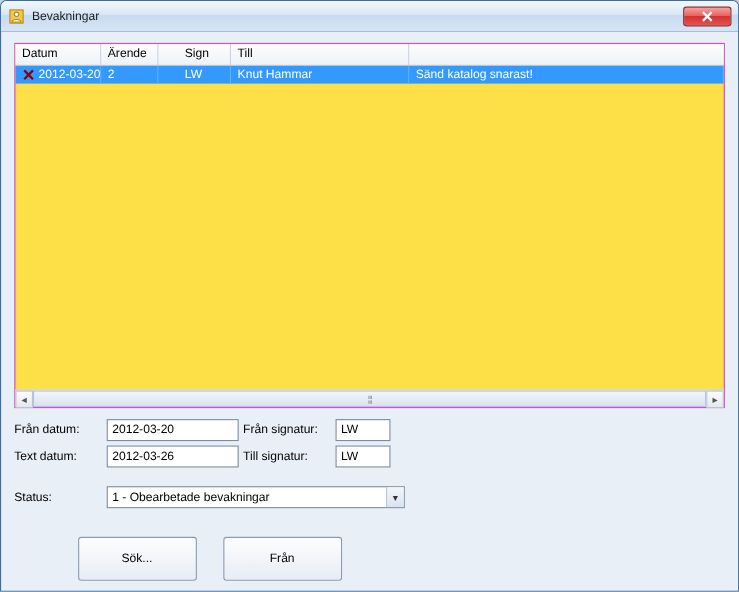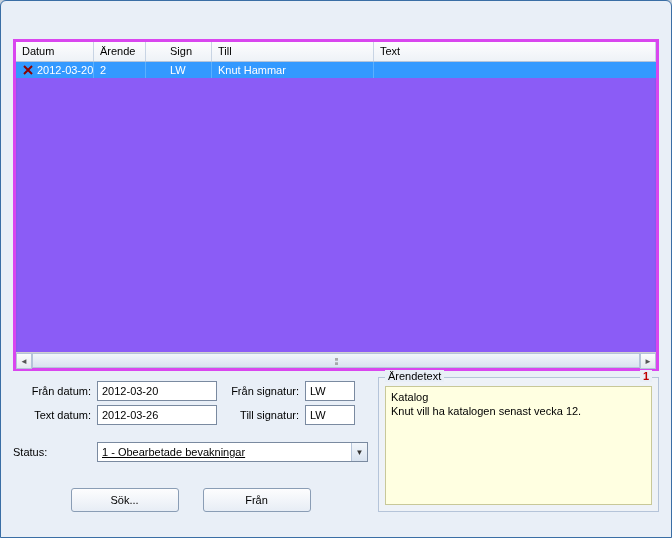--- a/index.html
+++ b/index.html
@@ -46,22 +46,22 @@
   color: #fff;
   font-weight: bold;
   cursor: pointer;
 }
 .content {
   position: absolute;
   top: 28px; left: 0; right: 0; bottom: 0;
   padding: 10px 12px;
 }
 .table-frame {
-  border: 3px solid #d946ef;
-  background: #8b5cf6;
+  border: 1px solid #d946ef;
+  background: #fde047;
   height: 332px;
   position: relative;
   box-shadow: inset 0 0 2px rgba(0,0,0,0.1);
 }
 .table-head {
   display: flex;
   height: 20px;
   background: linear-gradient(to bottom, #fdfdfe 0%, #eef2f7 100%);
   border-bottom: 1px solid #b5c4d9;
 }
@@ -137,21 +137,21 @@
   width: 355px;
 }
 .filter-grid {
   display: grid;
   grid-template-columns: 80px 120px 80px 50px;
   row-gap: 4px;
   column-gap: 4px;
   align-items: center;
 }
 .filter-grid label {
-  text-align: right;
+  text-align: left;
   padding-right: 2px;
 }
 .tinput {
   height: 20px;
   border: 1px solid #7a8aa0;
   background: #fff;
   padding: 2px 4px;
   font-family: inherit;
   font-size: 11px;
 }
@@ -161,40 +161,39 @@
   column-gap: 4px;
   align-items: center;
   margin-top: 17px;
 }
 .select-wrap {
   position: relative;
 }
 .select-wrap .tinput {
   width: 100%;
   padding-right: 18px;
-  text-decoration: underline;
 }
 .select-wrap .dd {
   position: absolute;
   right: 1px; top: 1px;
   width: 16px; height: 18px;
   background: linear-gradient(to bottom, #f2f6fb, #d9e3f0);
   border-left: 1px solid #b5c4d9;
   display: flex; align-items: center; justify-content: center;
   font-size: 8px; color: #333;
   cursor: pointer;
 }
 .btnrow {
   display: flex;
   gap: 24px;
   margin-top: 26px;
   justify-content: center;
 }
 .btn {
-  width: 108px; height: 24px;
+  width: 108px; height: 40px;
   background: linear-gradient(to bottom, #fdfdfe, #e7edf5);
   border: 1px solid #8a9db5;
   border-radius: 3px;
   font-family: inherit;
   font-size: 11px;
   cursor: pointer;
 }
 .arende-panel {
   flex: 1;
   position: relative;
@@ -231,44 +230,59 @@
 .col-arende { width: 52px; }
 .col-sign { width: 48px; margin-left: 18px; }
 .col-kund { width: 162px; }
 .col-text { flex: 1; }
 </style>
 </head>
 <body>
 
 <div class="window">
 
+  <div class="titlebar">
+    <span class="icon">
+      <svg width="16" height="16" viewBox="0 0 16 16">
+        <rect x="2" y="2" width="12" height="12" fill="#f2c94c" stroke="#b08b20"></rect>
+        <circle cx="8" cy="6" r="2" fill="#fff" stroke="#b08b20"></circle>
+        <path d="M4 13 C4 10 12 10 12 13 Z" fill="#fff" stroke="#b08b20"></path>
+      </svg>
+    </span>
+    <span class="title">Bevakningar</span>
+    <div class="close-btn">
+      <svg width="10" height="10" viewBox="0 0 10 10">
+        <path d="M1 1 L9 9 M9 1 L1 9" stroke="#fff" stroke-width="2"></path>
+      </svg>
+    </div>
+  </div>
 
   <div class="content">
 
     <div class="table-frame">
       <div class="table-head">
         <div class="th col-datum">Datum</div>
         <div class="th col-arende">Ärende</div>
         <div class="th col-sign">Sign</div>
         <div class="th col-kund">Till</div>
-        <div class="th col-text">Text</div>
       </div>
       <div class="table-body">
         <div class="row">
           <div class="td col-datum">
             <span class="rowicon">
               <svg width="12" height="12" viewBox="0 0 12 12">
                 <path d="M2 2 L10 10 M10 2 L2 10" stroke="#8b0000" stroke-width="2"></path>
               </svg>
             </span>
             <span>2012-03-20</span>
           </div>
           <div class="td col-arende">2</div>
           <div class="td col-sign">LW</div>
           <div class="td col-kund">Knut Hammar</div>
+          <div class="td col-text">Sänd katalog snarast!</div>
         </div>
       </div>
       <div class="hscroll">
         <div class="arrow">◄</div>
         <div class="track">
           <div class="thumb">
               <span class="grip">¦¦¦</span>
             </div>
         </div>
         <div class="arrow">►</div>
@@ -296,23 +310,17 @@
             <div class="dd">▼</div>
           </div>
         </div>
 
         <div class="btnrow">
           <button class="btn">Sök...</button>
           <button class="btn">Från</button>
         </div>
       </div>
 
-      <div class="arende-panel">
-        <span class="legend">Ärendetext</span>
-        <span class="count">1</span>
-        <div class="arende-text">Katalog
-Knut vill ha katalogen senast vecka 12.</div>
-      </div>
 
     </div>
 
   </div>
 </div>
 
 </body></html>

